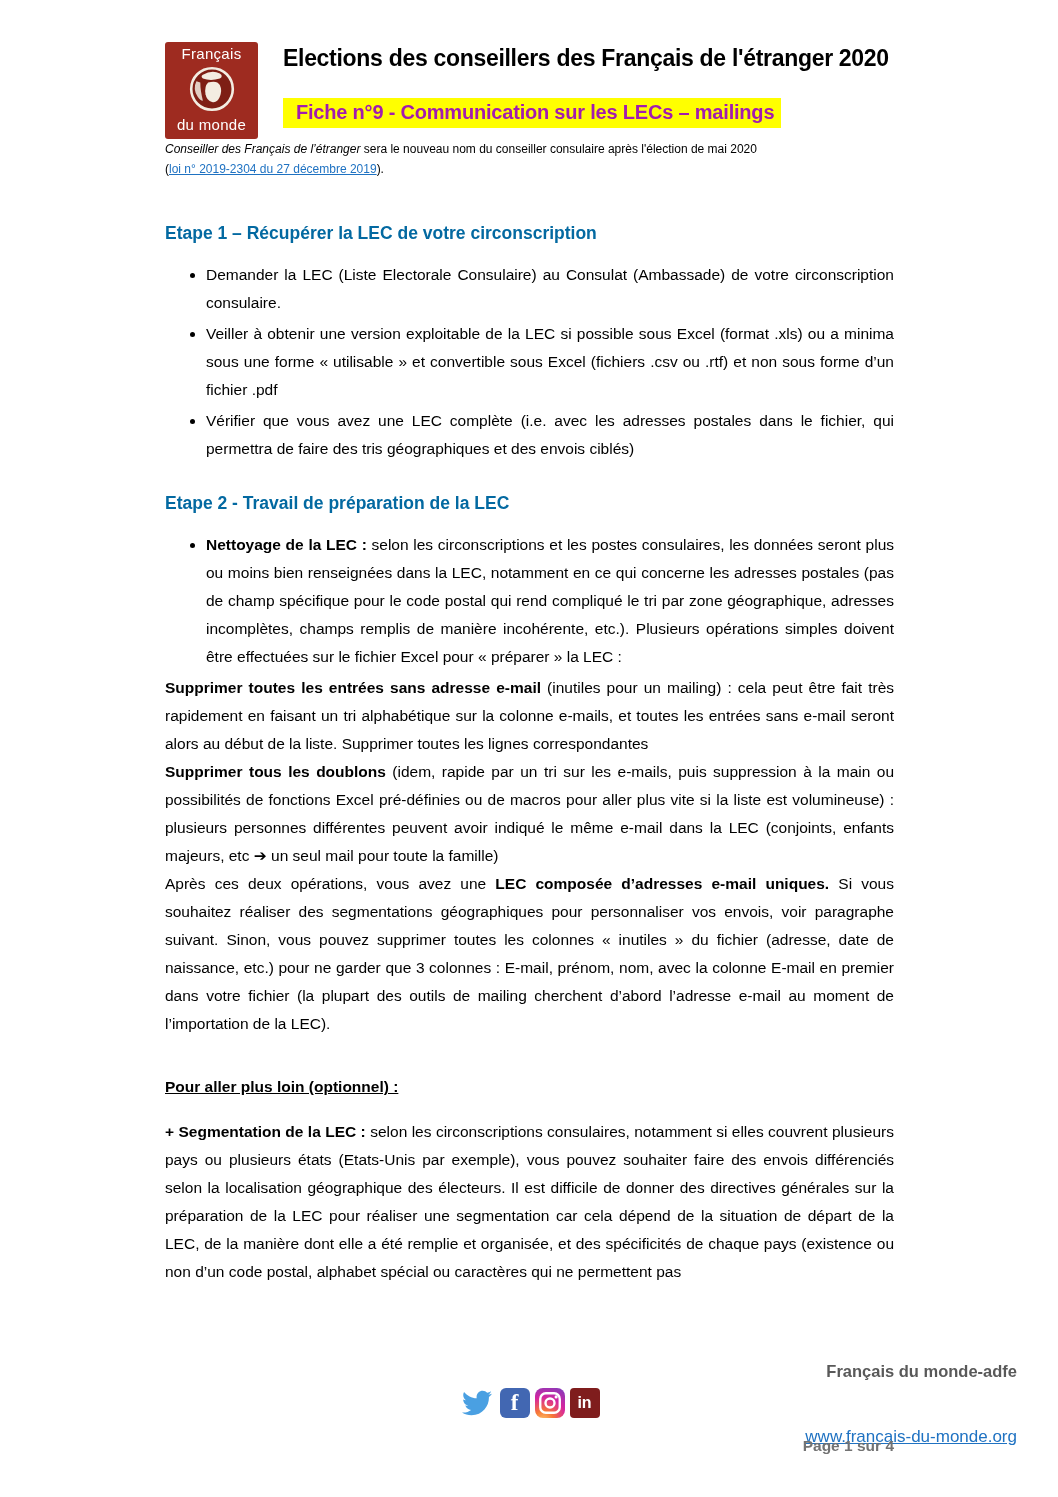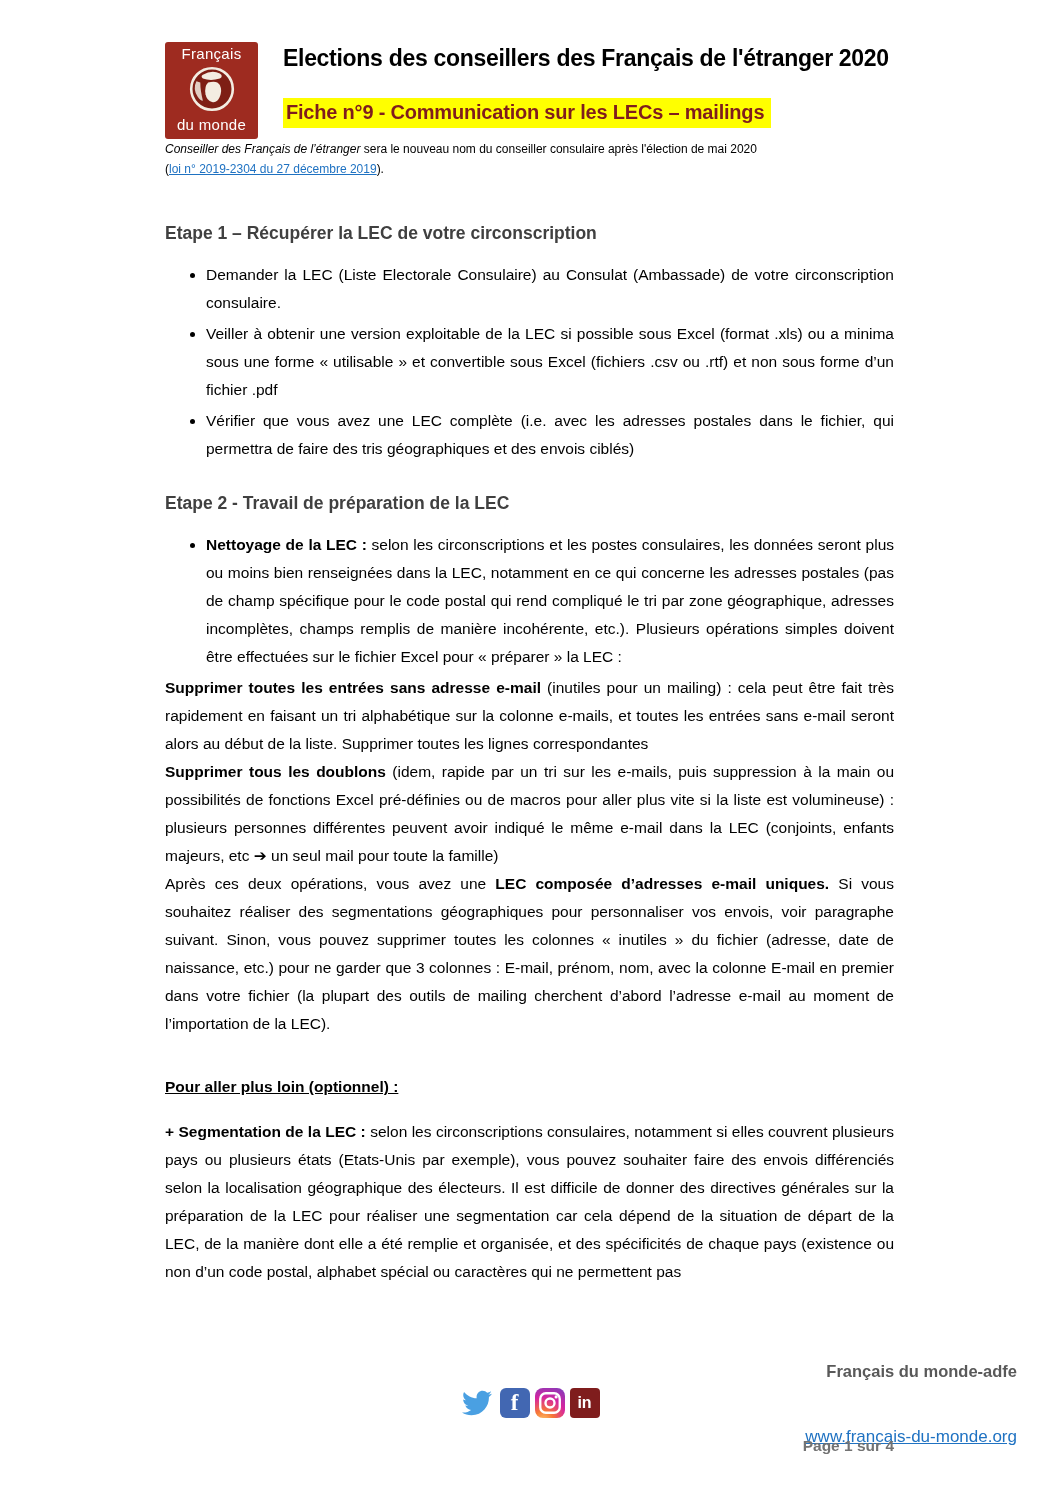--- a/index.html
+++ b/index.html
@@ -27,38 +27,38 @@
     line-height:1;
   }
   .logo-top, .logo-bottom { font-size:15px; letter-spacing:.3px; }
   .logo svg { display:block; margin:2px auto 2px; }
   .header-titles { margin-left:25px; padding-top:3px; }
   .doc-title { font-size:23px; font-weight:bold; letter-spacing:-0.3px; }
   .fiche-title {
     display:inline-block;
     margin-top:26px;
     background:#ffff00;
-    color:#7f1d1d;
+    color:#a21caf;
     font-size:20px; font-weight:bold;
-    padding:3px 7px 4px 3px;
+    padding:3px 7px 4px 13px;
     letter-spacing:-0.2px;
   }
   
   .note {
     margin-top:0;
     text-align:left;
     font-size:12px;
     line-height:20px;
   }
   .note .it { font-style:italic; }
   .link { color:#1f72c2; text-decoration:underline; cursor:pointer; }
   
   .red-heading {
     margin:44px 0 0;
-    color:#404040;
+    color:#0369a1;
     font-size:17.5px;
     font-weight:bold;
   }
   p.body, li.body {
     font-size:15.5px;
     line-height:28px;
     text-align:justify;
     margin:0;
   }
   ul.bullets {

